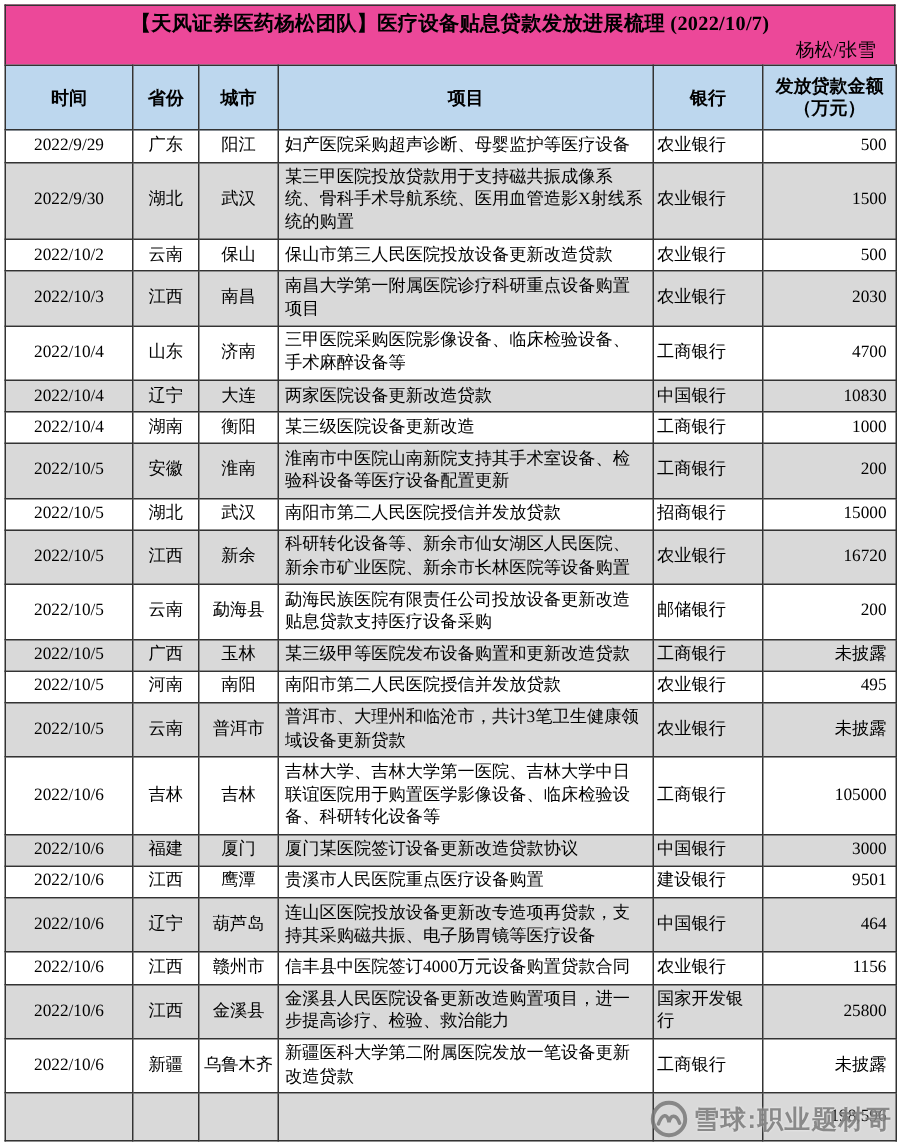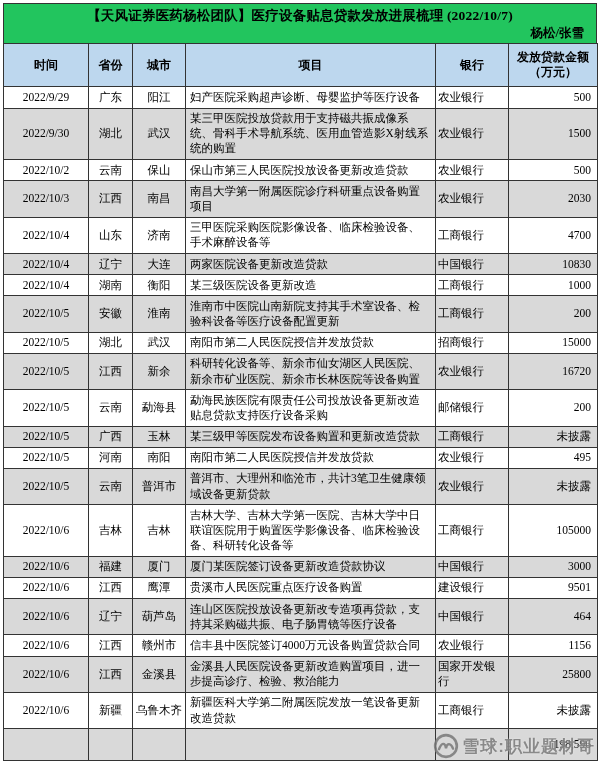--- a/index.html
+++ b/index.html
@@ -3,29 +3,29 @@
 <meta charset="utf-8">
 <style>
   html,body{margin:0;padding:0;}
   body{
     width:600px;height:762px;background:#ffffff;overflow:hidden;
     font-family:"Liberation Serif","DejaVu Serif",serif;color:#000;
   }
   .sheet{position:relative;width:594px;margin:3px auto 0 auto;}
   
   .title-band{
-    background:#22c55e;border:1px solid #333;border-bottom:none;
+    background:#ec4899;border:1px solid #333;border-bottom:none;
     padding:3px 8px 2px 8px;
   }
   .title-line{
     text-align:center;font-weight:bold;font-size:13.5px;line-height:1.35;
     letter-spacing:0.2px;
   }
   .authors-line{
-    text-align:right;font-weight:bold;font-size:12.5px;line-height:1.3;
+    text-align:right;font-weight:normal;font-size:12.5px;line-height:1.3;
     padding-right:4px;
   }
   
   table{
     width:594px;border-collapse:collapse;table-layout:fixed;
     font-size:11.5px;
   }
   th,td{
     border:1px solid #333;vertical-align:middle;
     line-height:1.32;word-break:break-all;

